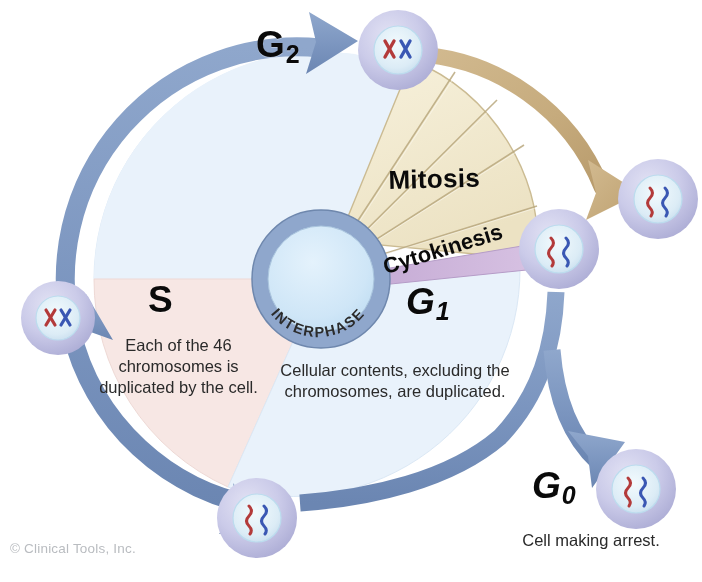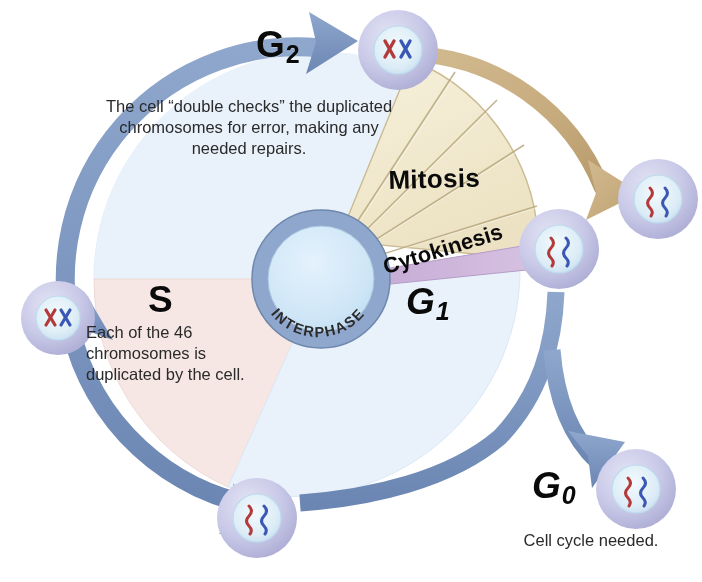--- a/index.html
+++ b/index.html
@@ -45,21 +45,21 @@
     left: 1px;
   }
   .desc {
     font-size: 16.5px;
     color: #2a2a2a;
     line-height: 1.27;
   }
   #g2-letter { left: 256px; top: 26px; }
   #g2-desc   { left: 104px; top: 96px; width: 290px; text-align: center; }
   #s-letter  { left: 148px; top: 281px; }
-  #s-desc    { left: 86px;  top: 322px; width: 185px; }
+  #s-desc    { left: 86px;  top: 335px; width: 185px; text-align: center; }
   #g1-letter { left: 406px; top: 283px; font-style: italic; }
   #g1-desc   { left: 270px; top: 360px; width: 250px; text-align: center; }
   #g0-letter { left: 532px; top: 467px; font-style: italic; }
   #g0-desc   { left: 486px; top: 530px; width: 210px; text-align: center; }
 
   #mitosis-label {
     left: 388px;
     top: 165px;
     font-size: 26px;
     font-weight: bold;
@@ -258,26 +258,27 @@
       <defs>
         <path id="iArc" d="M 10,62 A 60,60 0 0 0 130,62" fill="none"></path>
       </defs>
       <text font-family="Liberation Sans, sans-serif" font-size="14.5" font-weight="bold" fill="#2b2b2b" letter-spacing="1.6">
         <textPath href="#iArc" startOffset="50%" text-anchor="middle">INTERPHASE</textPath>
       </text>
     </svg>
   </div>
 
   <div class="lbl phase-letter" id="g2-letter"><span>G</span><sub>2</sub></div>
-  <div class="lbl desc" id="g2-desc">The cell “double checks” the duplicated chromosomes for error, making any needed repairs.</div>
 
   <div class="lbl phase-letter" id="s-letter"><span>S</span></div>
   <div class="lbl desc" id="s-desc">Each of the 46 chromosomes is duplicated by the cell.</div>
 
   <div class="lbl phase-letter" id="g1-letter"><span>G</span><sub>1</sub></div>
+  <div class="lbl desc" id="g1-desc">Cellular contents, excluding the chromosomes, are duplicated.</div>
 
   <div class="lbl phase-letter" id="g0-letter"><span>G</span><sub>0</sub></div>
-  <div class="lbl desc" id="g0-desc">Cell cycle needed.</div>
+  <div class="lbl desc" id="g0-desc">Cell making arrest.</div>
 
   <div class="lbl" id="mitosis-label">Mitosis</div>
   <div class="lbl" id="cytokinesis-label">Cytokinesis</div>
 
+  <div id="credit">© Clinical Tools, Inc.</div>
 </div>
 
 </body></html>

